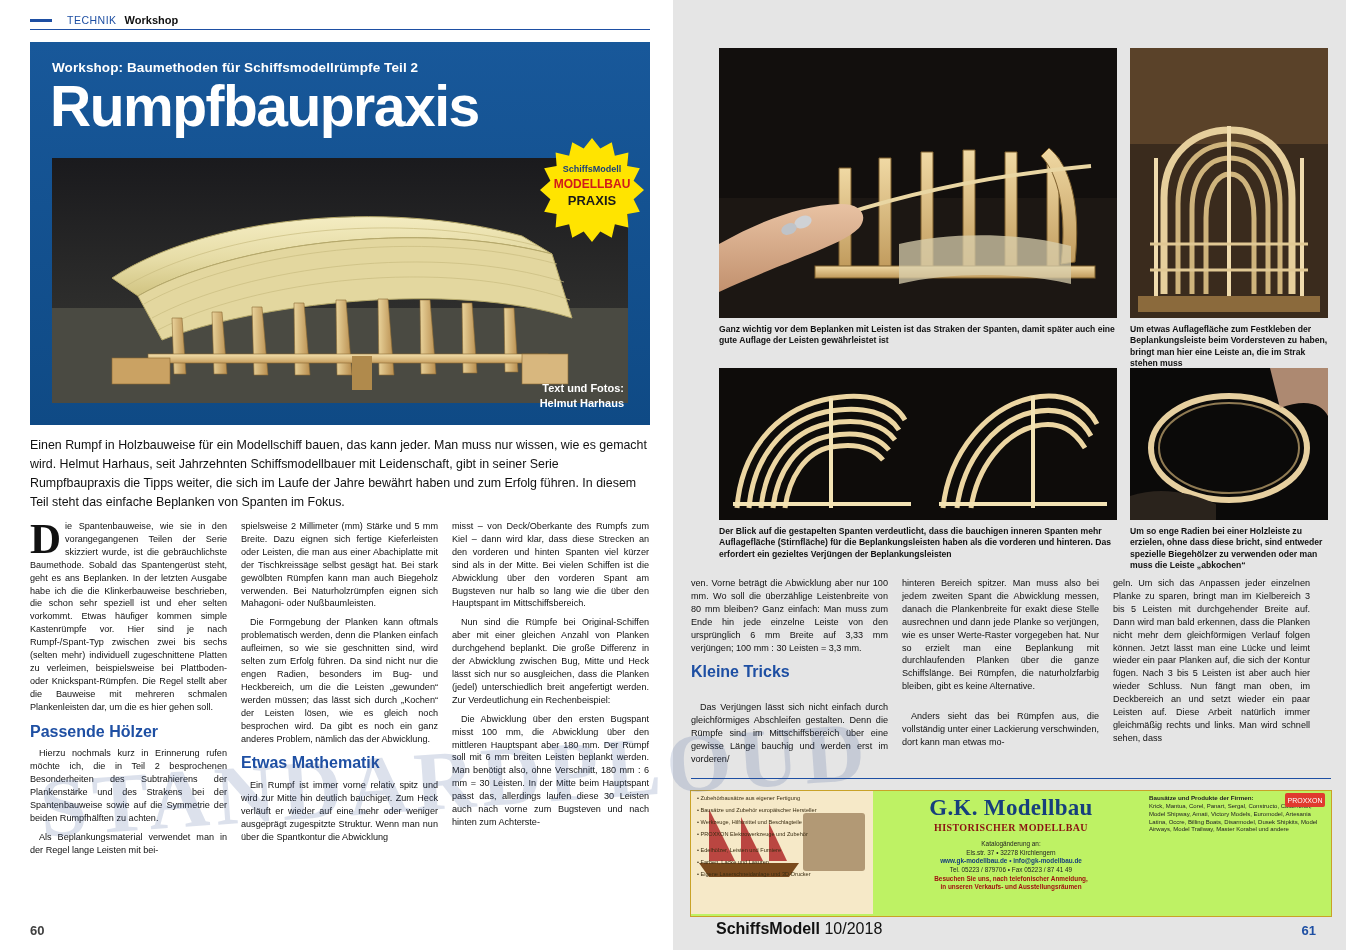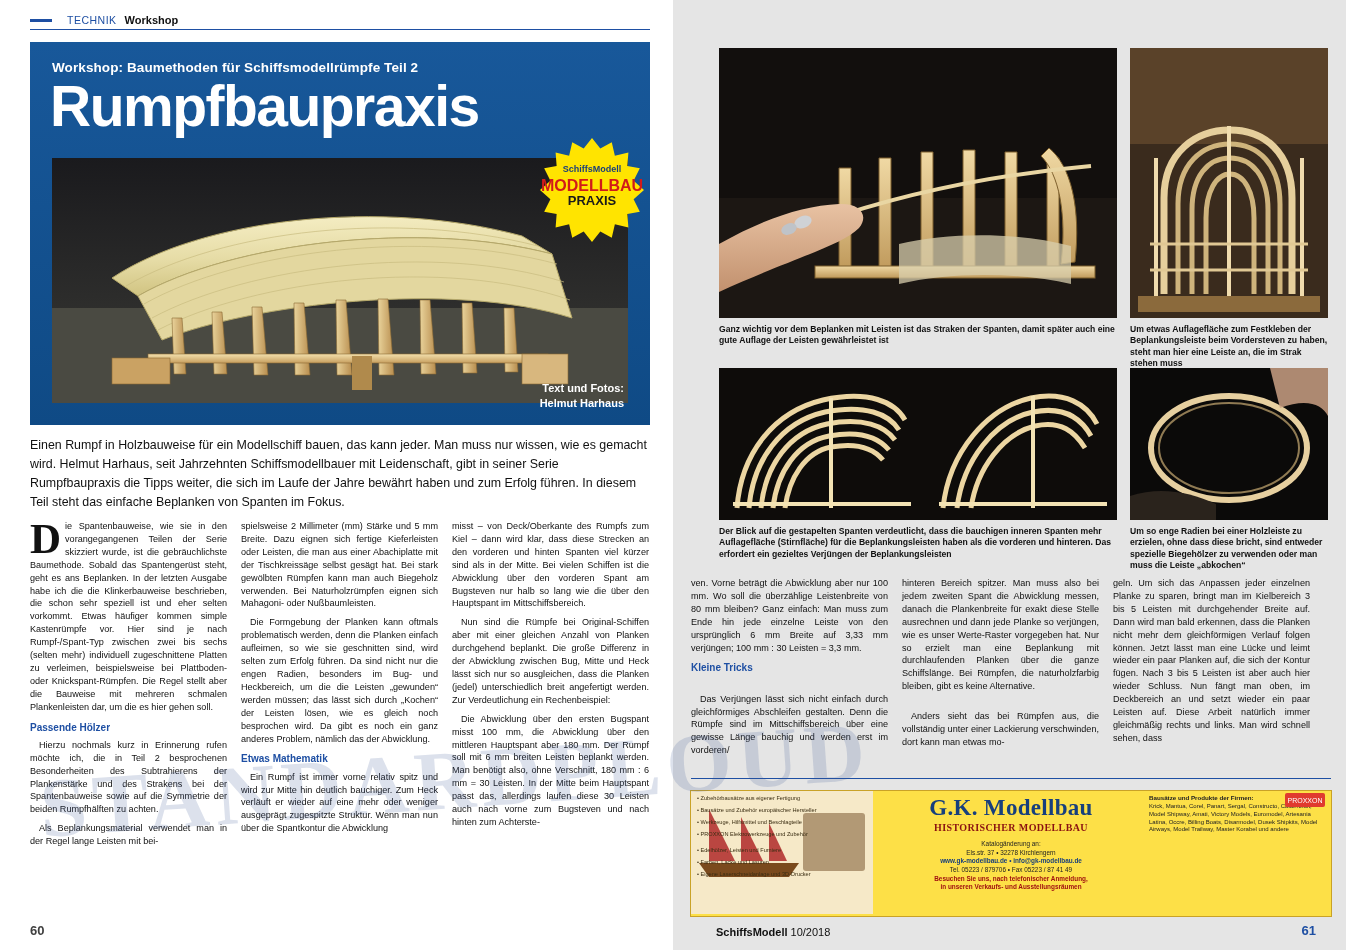--- a/index.html
+++ b/index.html
@@ -53,65 +53,65 @@
   
   .badge{
     position:absolute;right:6px;top:96px;width:104px;height:104px;
   }
   .badge .burst{
     position:absolute;inset:0;
     background:#ffe400;
     clip-path:polygon(50% 0%,58% 10%,69% 4%,72% 17%,85% 14%,84% 27%,96% 29%,90% 41%,100% 50%,90% 59%,96% 71%,84% 73%,85% 86%,72% 83%,69% 96%,58% 90%,50% 100%,42% 90%,31% 96%,28% 83%,15% 86%,16% 73%,4% 71%,10% 59%,0% 50%,10% 41%,4% 29%,16% 27%,15% 14%,28% 17%,31% 4%,42% 10%);
   }
   .badge .b-l1{position:absolute;top:26px;left:0;right:0;text-align:center;font-size:9px;font-weight:bold;color:#1a3f7a;}
-  .badge .b-l2{position:absolute;top:39px;left:0;right:0;text-align:center;font-size:16px;font-weight:bold;color:#d11a1a;}
+  .badge .b-l2{position:absolute;top:39px;left:0;right:0;text-align:center;font-size:12px;font-weight:bold;color:#d11a1a;}
   .badge .b-l3{position:absolute;top:55px;left:0;right:0;text-align:center;font-size:13px;font-weight:bold;color:#1a1a1a;}
 
   
   .lead{
     position:absolute;left:30px;top:436px;width:620px;
     font-size:12.4px;line-height:1.52;color:#111;
   }
 
   
   .cols{
     position:absolute;left:30px;top:520px;width:620px;height:390px;
     display:flex;gap:14px;
   }
   .col{width:197px;font-size:9.1px;line-height:1.42;color:#111;text-align:justify;}
   .col p{margin:0 0 6px 0;text-indent:9px;}
   .col p.first{text-indent:0;}
-  .sub{font-size:10px;font-weight:bold;color:#1e4fa3;margin:7px 0 4px 0;}
+  .sub{font-size:16px;font-weight:bold;color:#1e4fa3;margin:7px 0 4px 0;}
   .dropcap{
     float:left;font-size:43px;line-height:33px;font-weight:bold;color:#111;
     margin:2px 4px 0 0;font-family:"Liberation Serif", serif;
   }
 
   
   .folio-left{position:absolute;left:30px;bottom:12px;font-size:13px;font-weight:bold;color:#404040;}
   .folio-right{position:absolute;right:30px;bottom:12px;font-size:13px;font-weight:bold;color:#1e4fa3;}
-  .footer-mag{position:absolute;left:42px;bottom:12px;font-size:11px;color:#111;}
+  .footer-mag{position:absolute;left:42px;bottom:12px;font-size:16px;color:#111;}
   .footer-mag b{font-weight:bold;}
 
   
   .ph{position:absolute;overflow:hidden;background:#2a2018;}
   .cap{position:absolute;font-size:8.6px;line-height:1.33;color:#111;font-weight:bold;}
 
   .r-rule{position:absolute;background:#1e4fa3;}
 
   
   .rcols{position:absolute;left:18px;top:560px;width:640px;height:220px;display:flex;gap:14px;}
   .rcol{width:197px;font-size:9.1px;line-height:1.42;color:#111;text-align:justify;}
   .rcol p{margin:17px 0 6px 0;text-indent:9px;}
   .rcol p.first{text-indent:0;}
 
   
   .ad{
     position:absolute;left:690px;top:790px;width:640px;height:125px;
-    border:1px solid #c9a227;background:#fde047;overflow:hidden;text-decoration:underline;
+    border:1px solid #c9a227;background:#bef264;overflow:hidden;text-decoration:underline;
   }
   .ad-left{position:absolute;left:0;top:0;width:182px;height:123px;background:#f6e9c8;overflow:hidden;}
   .ad-bul{position:absolute;left:6px;font-size:5.6px;color:#3a2d12;line-height:1.25;width:172px;}
   .ad-mid{position:absolute;left:186px;top:4px;width:268px;text-align:center;}
   .ad-title{font-size:23px;font-weight:bold;color:#173f7d;font-family:"Liberation Serif", serif;letter-spacing:.3px;}
   .ad-sub{font-size:10px;font-weight:bold;color:#8a1111;font-family:"Liberation Serif", serif;letter-spacing:.4px;margin-top:1px;}
   .ad-body{font-size:6.4px;color:#222;line-height:1.35;margin-top:7px;}
   .ad-body .red{color:#a01010;font-weight:bold;}
   .ad-body .blue{color:#173f7d;font-weight:bold;}
   .ad-right{position:absolute;left:458px;top:3px;width:178px;height:117px;}
@@ -299,21 +299,21 @@
         </g>
 
         <g stroke="#dcc municipal"></g>
         <g stroke="#e0c894" stroke-width="3">
           <line x1="20" y1="196" x2="178" y2="196"></line>
           <line x1="20" y1="222" x2="178" y2="222"></line>
         </g>
         <rect x="8" y="248" width="182" height="16" fill="#8b6a3c"></rect>
       </svg>
     </div>
-    <div class="cap" style="left:457px;top:324px;width:198px;">Um etwas Auflagefläche zum Festkleben der Beplankungsleiste beim Vordersteven zu haben, steht man hier eine Leiste an, die im Strak stehen muss</div>
+    <div class="cap" style="left:457px;top:324px;width:198px;">Um etwas Auflagefläche zum Festkleben der Beplankungsleiste beim Vordersteven zu haben, bringt man hier eine Leiste an, die im Strak stehen muss</div>
 
     <div class="ph" style="left:46px;top:368px;width:398px;height:152px;">
       <svg width="398" height="152" viewBox="0 0 398 152">
         <rect width="398" height="152" fill="#0e0c0a"></rect>
 
         <g fill="none" stroke="#ecd6a2" stroke-width="5">
           <path d="M18 140 C22 86 54 44 104 32 C150 22 176 34 186 52"></path>
           <path d="M30 140 C34 92 62 54 106 44 C146 36 170 46 180 62"></path>
           <path d="M42 140 C46 98 70 64 108 56 C144 49 166 58 176 72"></path>
           <path d="M54 140 C58 104 78 74 110 68 C142 62 160 70 170 82"></path>

